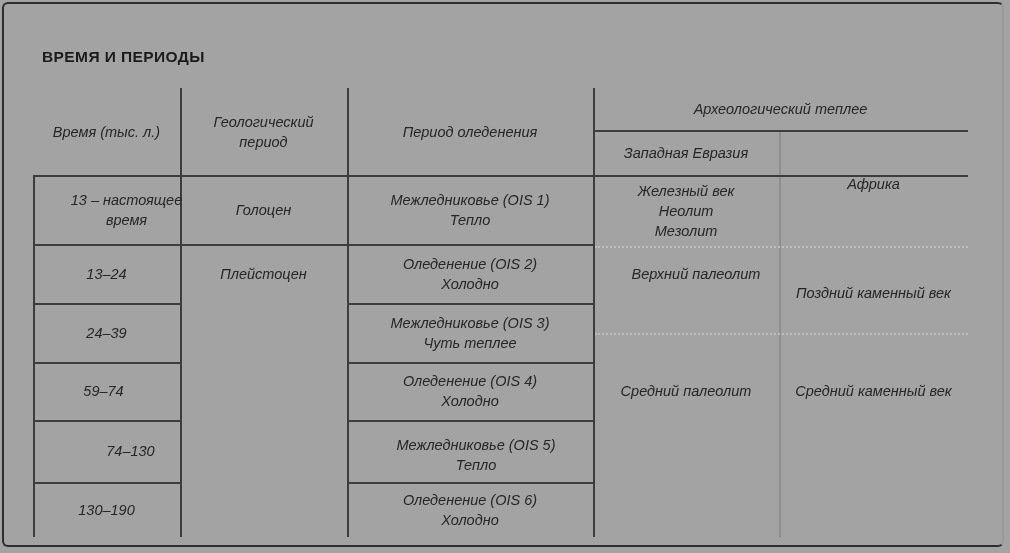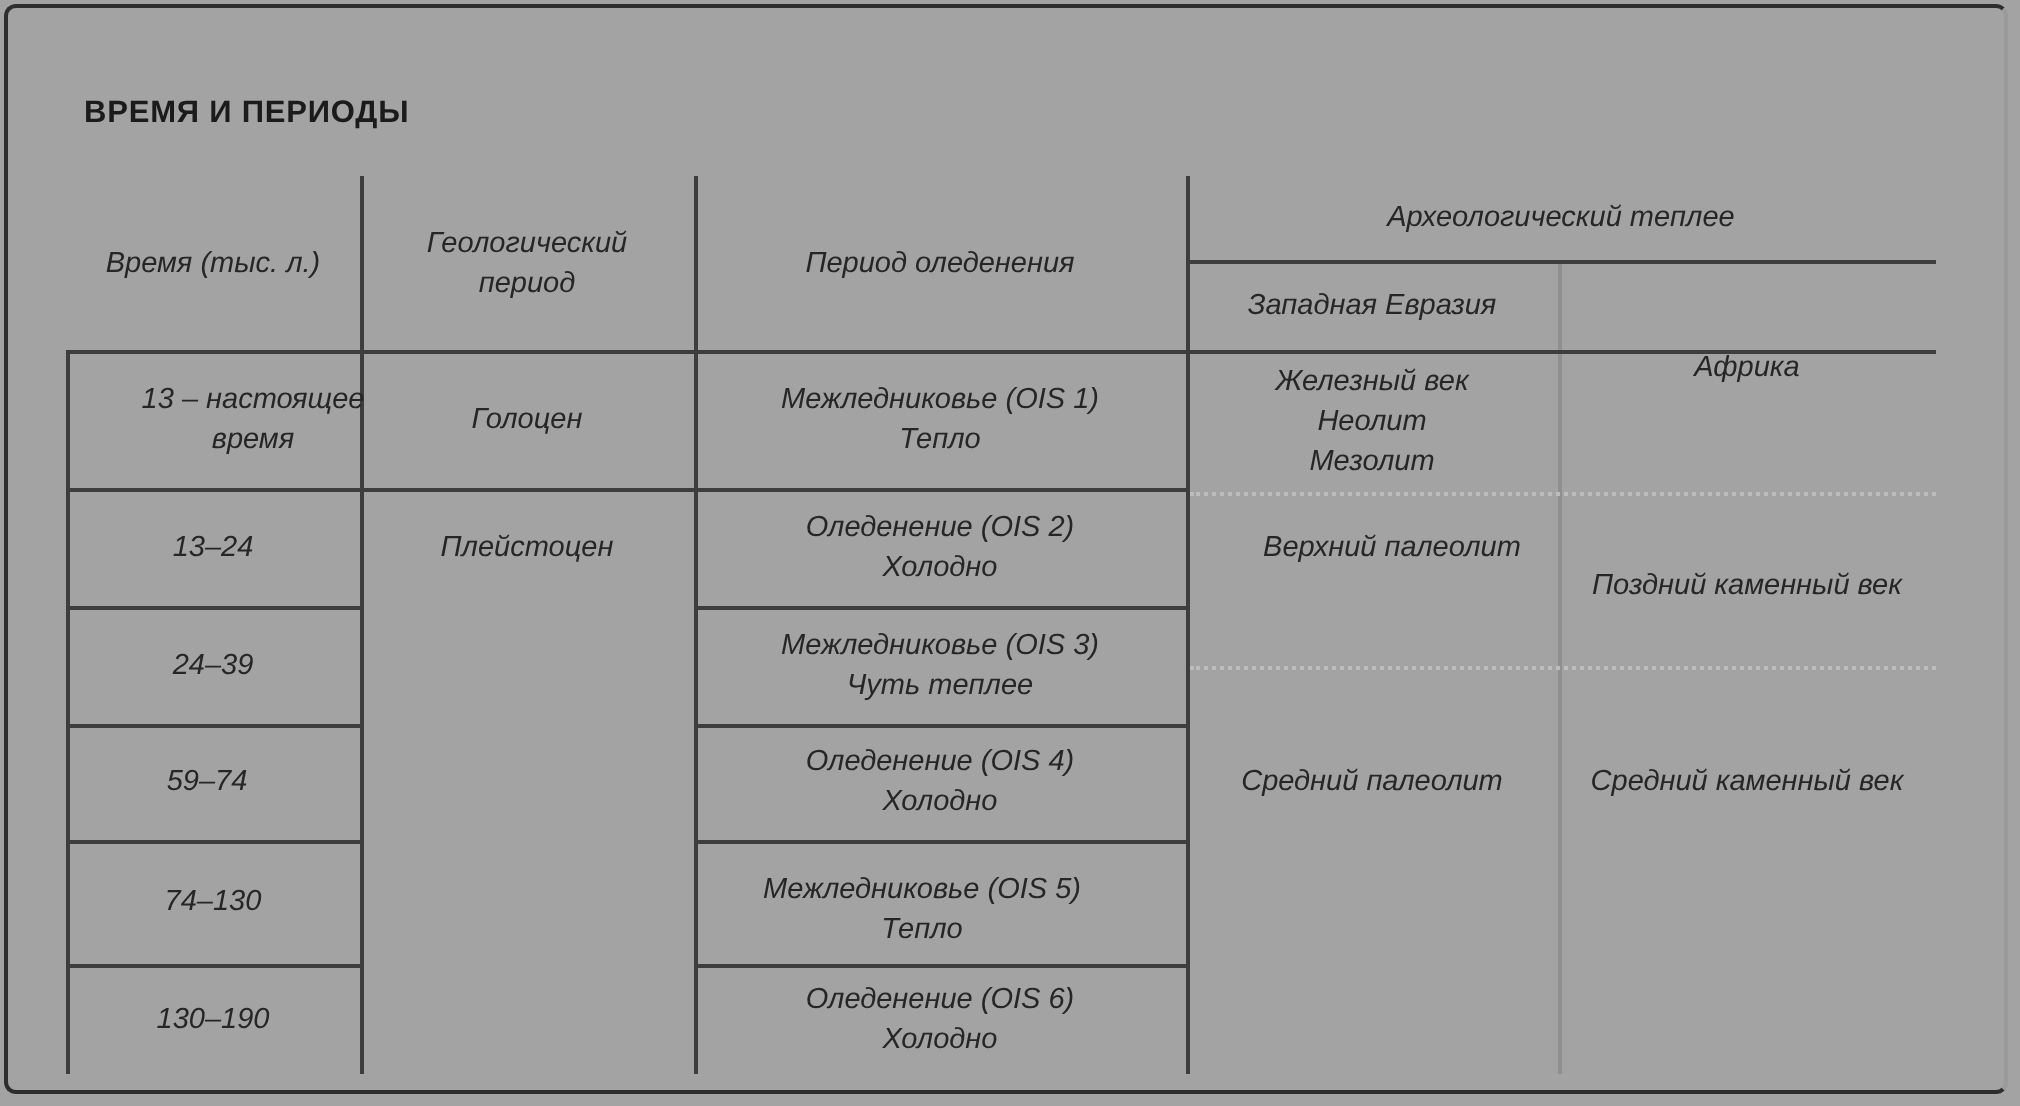--- a/index.html
+++ b/index.html
@@ -83,21 +83,21 @@
     </div>
     <div class="cell" style="left:0;top:156px;width:147px;height:59px;">
       <span>13–24</span>
     </div>
     <div class="cell" style="left:0;top:215px;width:147px;height:59px;">
       <span>24–39</span>
     </div>
     <div class="cell" style="left:12px;top:274px;width:117px;height:58px;border-radius:15px;">
       <span>59–74</span>
     </div>
-    <div class="cell" style="left:0;top:332px;width:147px;height:62px;">
+    <div class="cell" style="left:0;top:332px;width:147px;height:62px;padding-left:24px;">
       <span>74–130</span>
     </div>
     <div class="cell" style="left:0;top:394px;width:147px;height:55px;">
       <span>130–190</span>
     </div>
 
     <div class="cell" style="left:147px;top:87px;width:167px;height:69px;">
       <span>Голоцен</span>
     </div>
     <div class="cell" style="left:147px;top:156px;width:167px;height:59px;">
@@ -113,21 +113,21 @@
       <span class="nowrap">Холодно</span>
     </div>
     <div class="cell" style="left:314px;top:215px;width:246px;height:59px;">
       <span class="nowrap">Межледниковье (OIS 3)</span>
       <span class="nowrap">Чуть теплее</span>
     </div>
     <div class="cell" style="left:314px;top:274px;width:246px;height:58px;">
       <span class="nowrap">Оледенение (OIS 4)</span>
       <span class="nowrap">Холодно</span>
     </div>
-    <div class="cell" style="left:305px;top:332px;width:246px;height:70px;border-radius:11px;">
+    <div class="cell" style="left:320px;top:332px;width:246px;height:70px;border-radius:11px;">
       <span class="nowrap">Межледниковье (OIS 5)</span>
       <span class="nowrap">Тепло</span>
     </div>
     <div class="cell" style="left:314px;top:394px;width:246px;height:55px;">
       <span class="nowrap">Оледенение (OIS 6)</span>
       <span class="nowrap">Холодно</span>
     </div>
 
     <div class="cell" style="left:560px;top:87px;width:186px;height:71px;">
       <span class="nowrap">Железный век</span>

